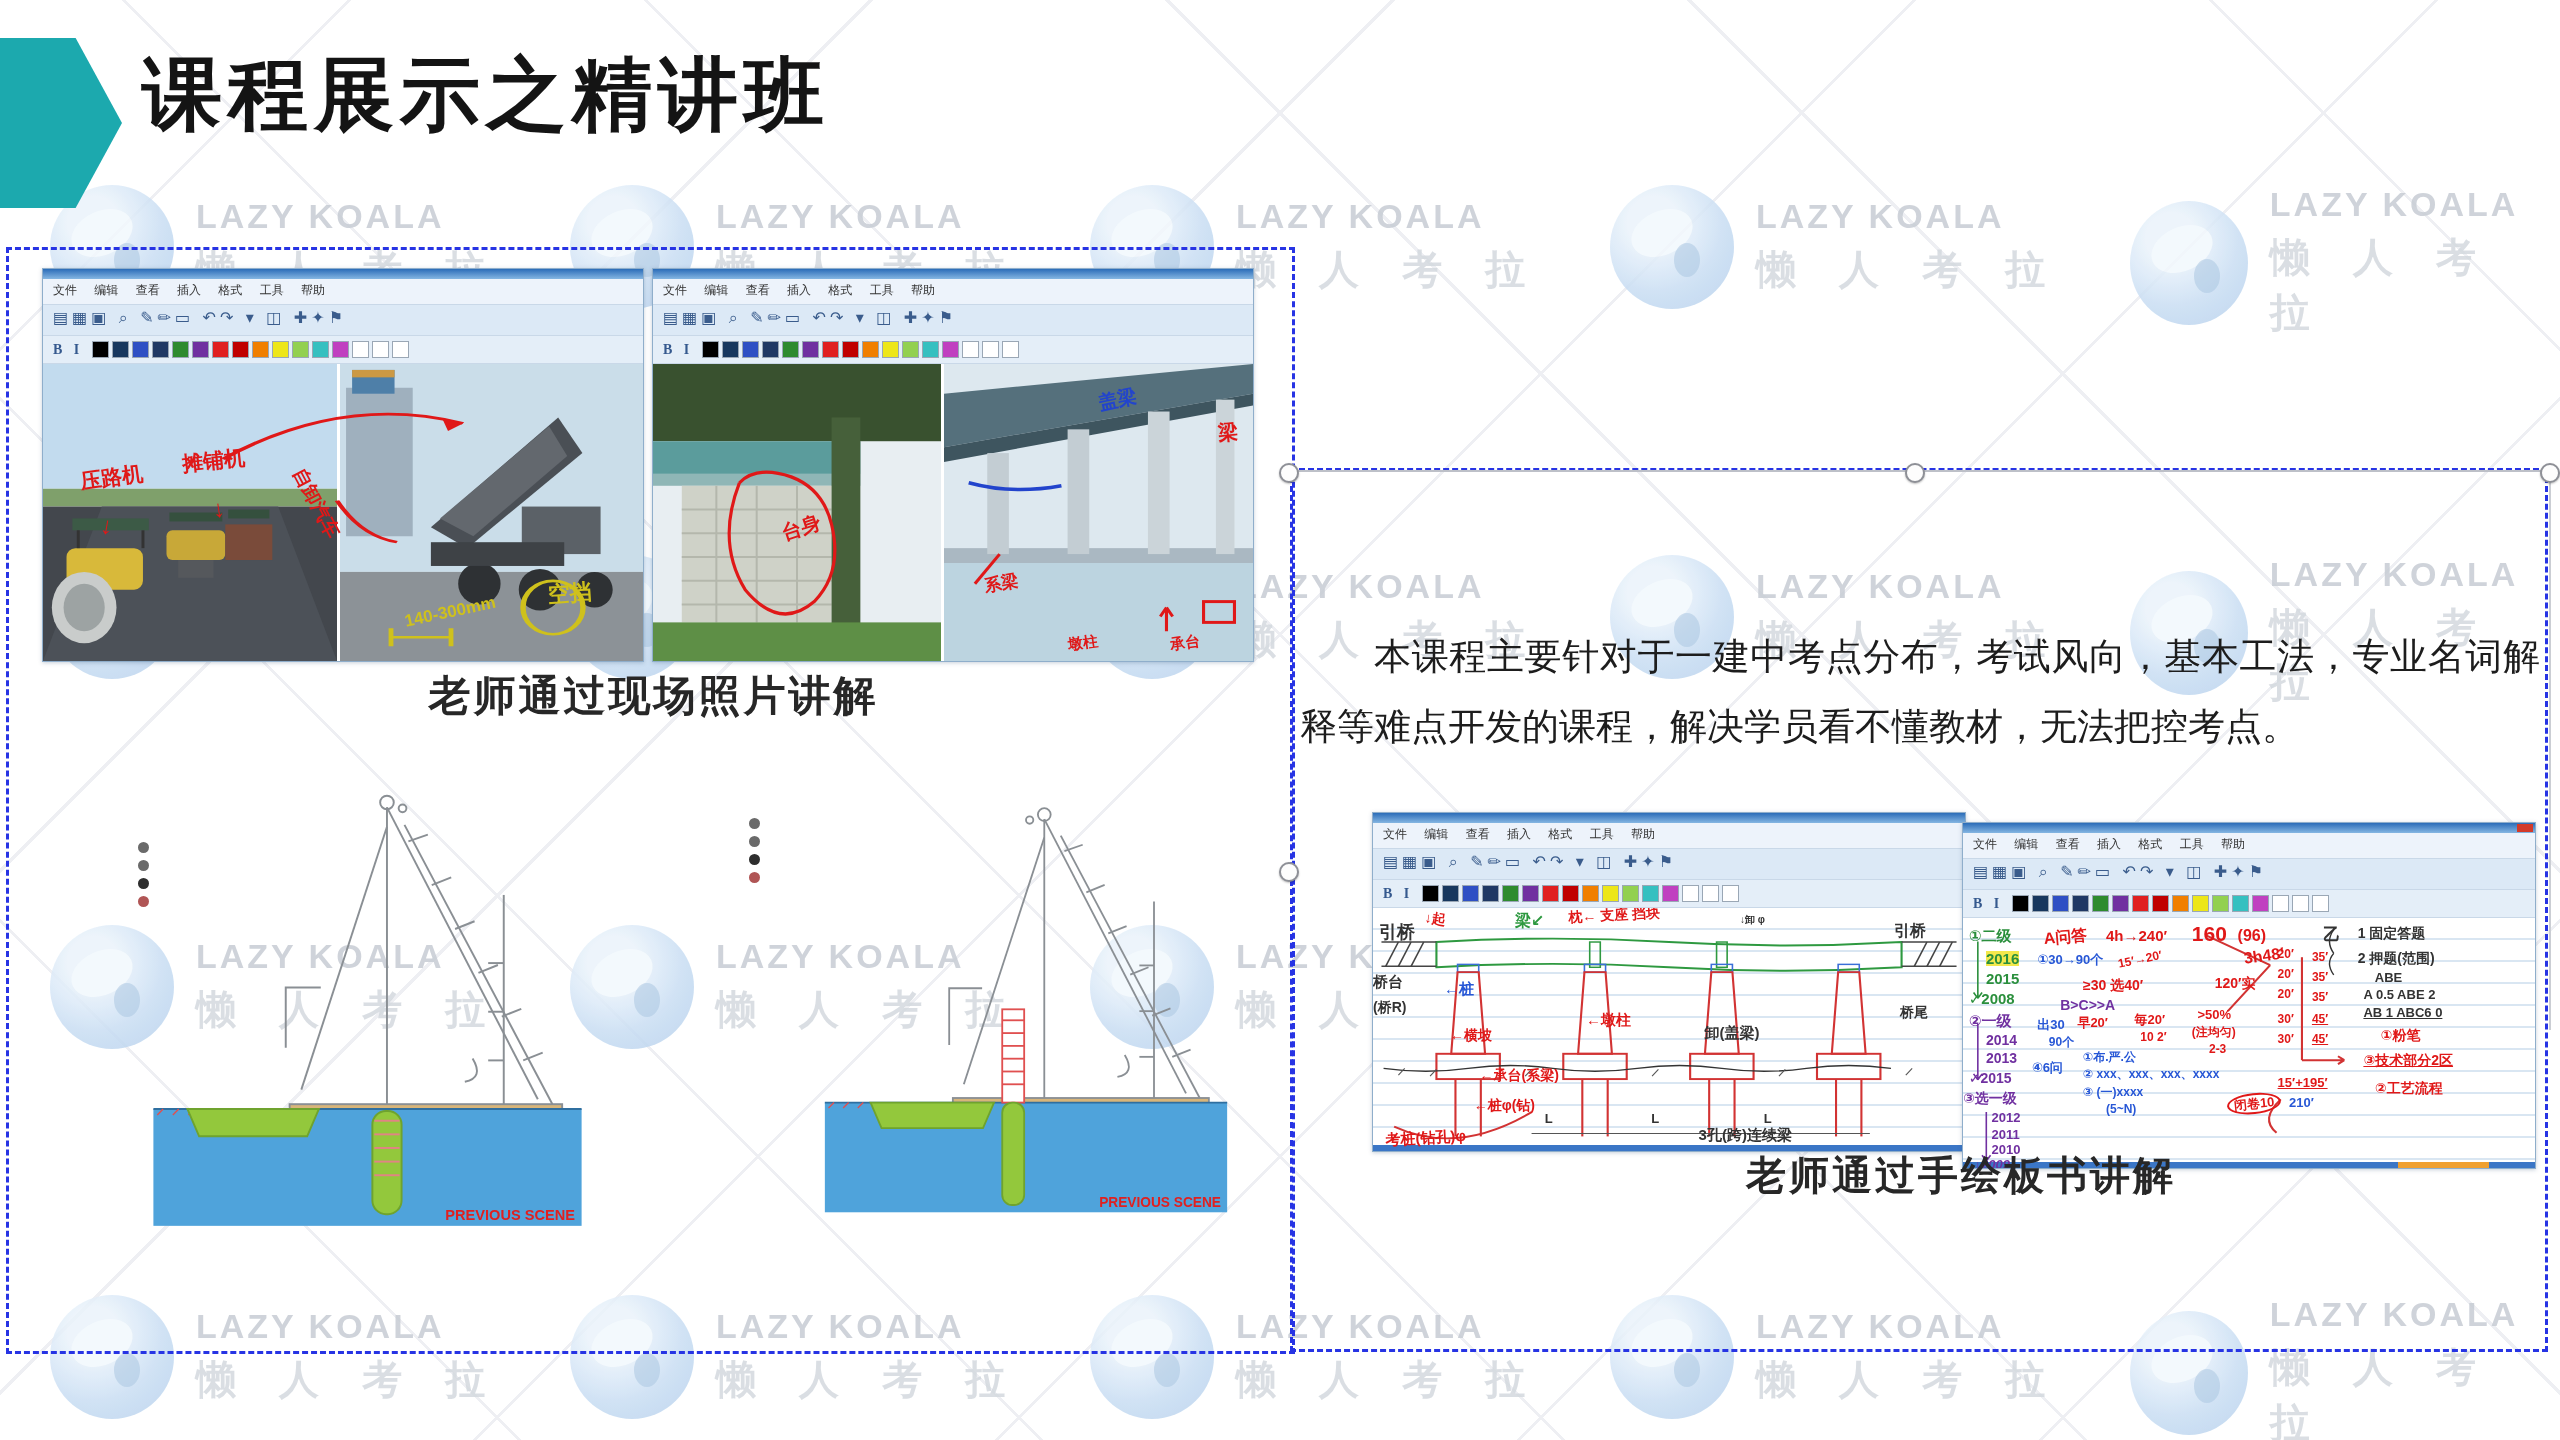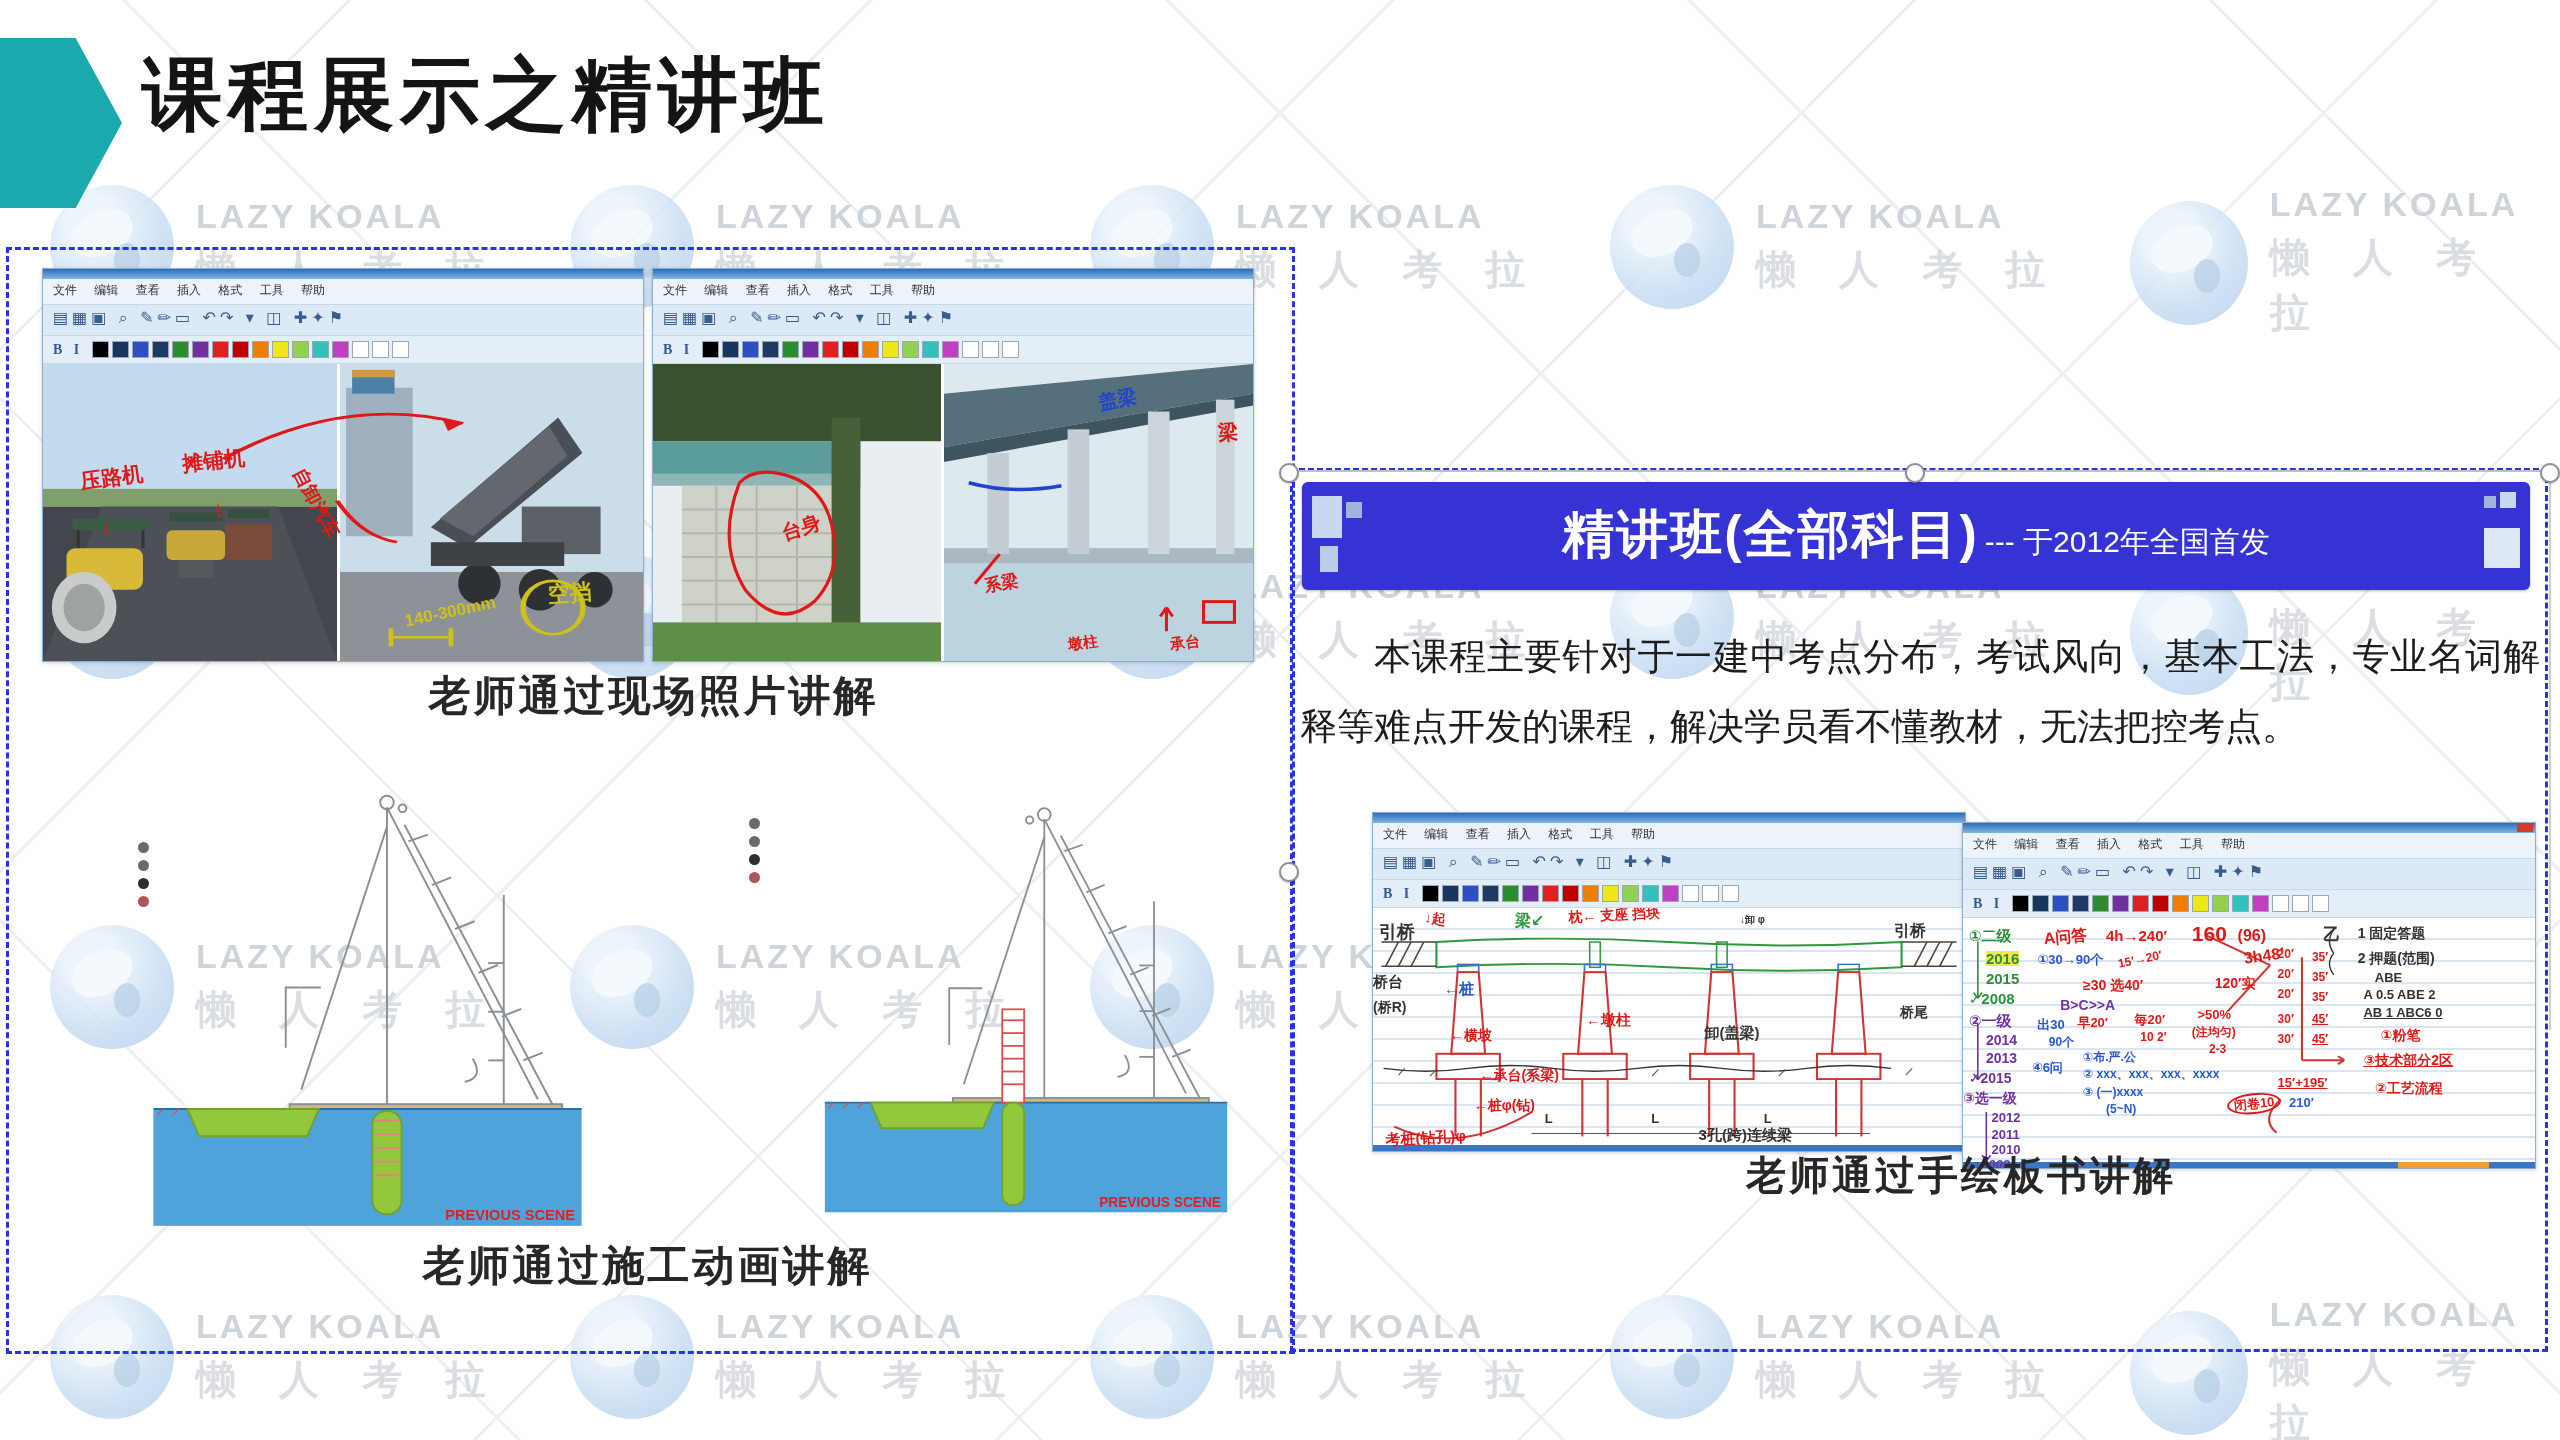--- a/index.html
+++ b/index.html
@@ -478,32 +478,21 @@
         <line x1="254" y1="274" x2="278" y2="274"></line>
       <line x1="254" y1="288" x2="278" y2="288"></line>
         <line x1="254" y1="302" x2="278" y2="302"></line>
       <line x1="254" y1="316" x2="278" y2="316"></line>
         <line x1="254" y1="330" x2="278" y2="330"></line>
     </g>
     <rect x="254" y="350" width="24" height="112" rx="11" fill="#93C83C" stroke="#6FA32E" stroke-width="2"></rect>
     <text x="360" y="464" fill="#E02020" font-size="15" font-weight="bold">PREVIOUS SCENE</text>
   </svg>
 
-  <div class="caption" style="left:6px;top:1238px;width:1283px;">老师通过施工动画讲解</div>
-
-  <div id="banner">
-    <span class="big">精讲班(全部科目)</span>
-    <span class="small">--- 于2012年全国首发</span>
-    <div class="pix" style="left:10px;top:14px;width:30px;height:42px;background:#C9D8F0;"></div>
-    <div class="pix" style="left:44px;top:20px;width:16px;height:16px;background:#9FB6DC;"></div>
-    <div class="pix" style="left:18px;top:64px;width:18px;height:26px;background:#B9CCE8;"></div>
-    <div class="pix" style="right:14px;top:10px;width:16px;height:16px;background:#C9D8F0;"></div>
-    <div class="pix" style="right:34px;top:14px;width:12px;height:12px;background:#9FB6DC;"></div>
-    <div class="pix" style="right:10px;top:46px;width:36px;height:40px;background:#DDE6F4;"></div>
-  </div>
+
 
   <div id="desc">本课程主要针对于一建中考点分布，考试风向，基本工法，专业名词解释等难点开发的课程，解决学员看不懂教材，无法把控考点。</div>
 
   <div class="appwin" style="left:1372px;top:812px;width:592px;height:338px;">
     <div class="tstrip"></div>
     <div class="menus">文件 编辑 查看 插入 格式 工具 帮助</div>
     <div class="tools">▤▦▣ ⌕ ✎✏▭ ↶↷ ▾ ◫ ✚✦⚑</div>
     <div class="palette">
       <span class="bi">B I</span>
       <span style="display:flex;gap:3px;">

